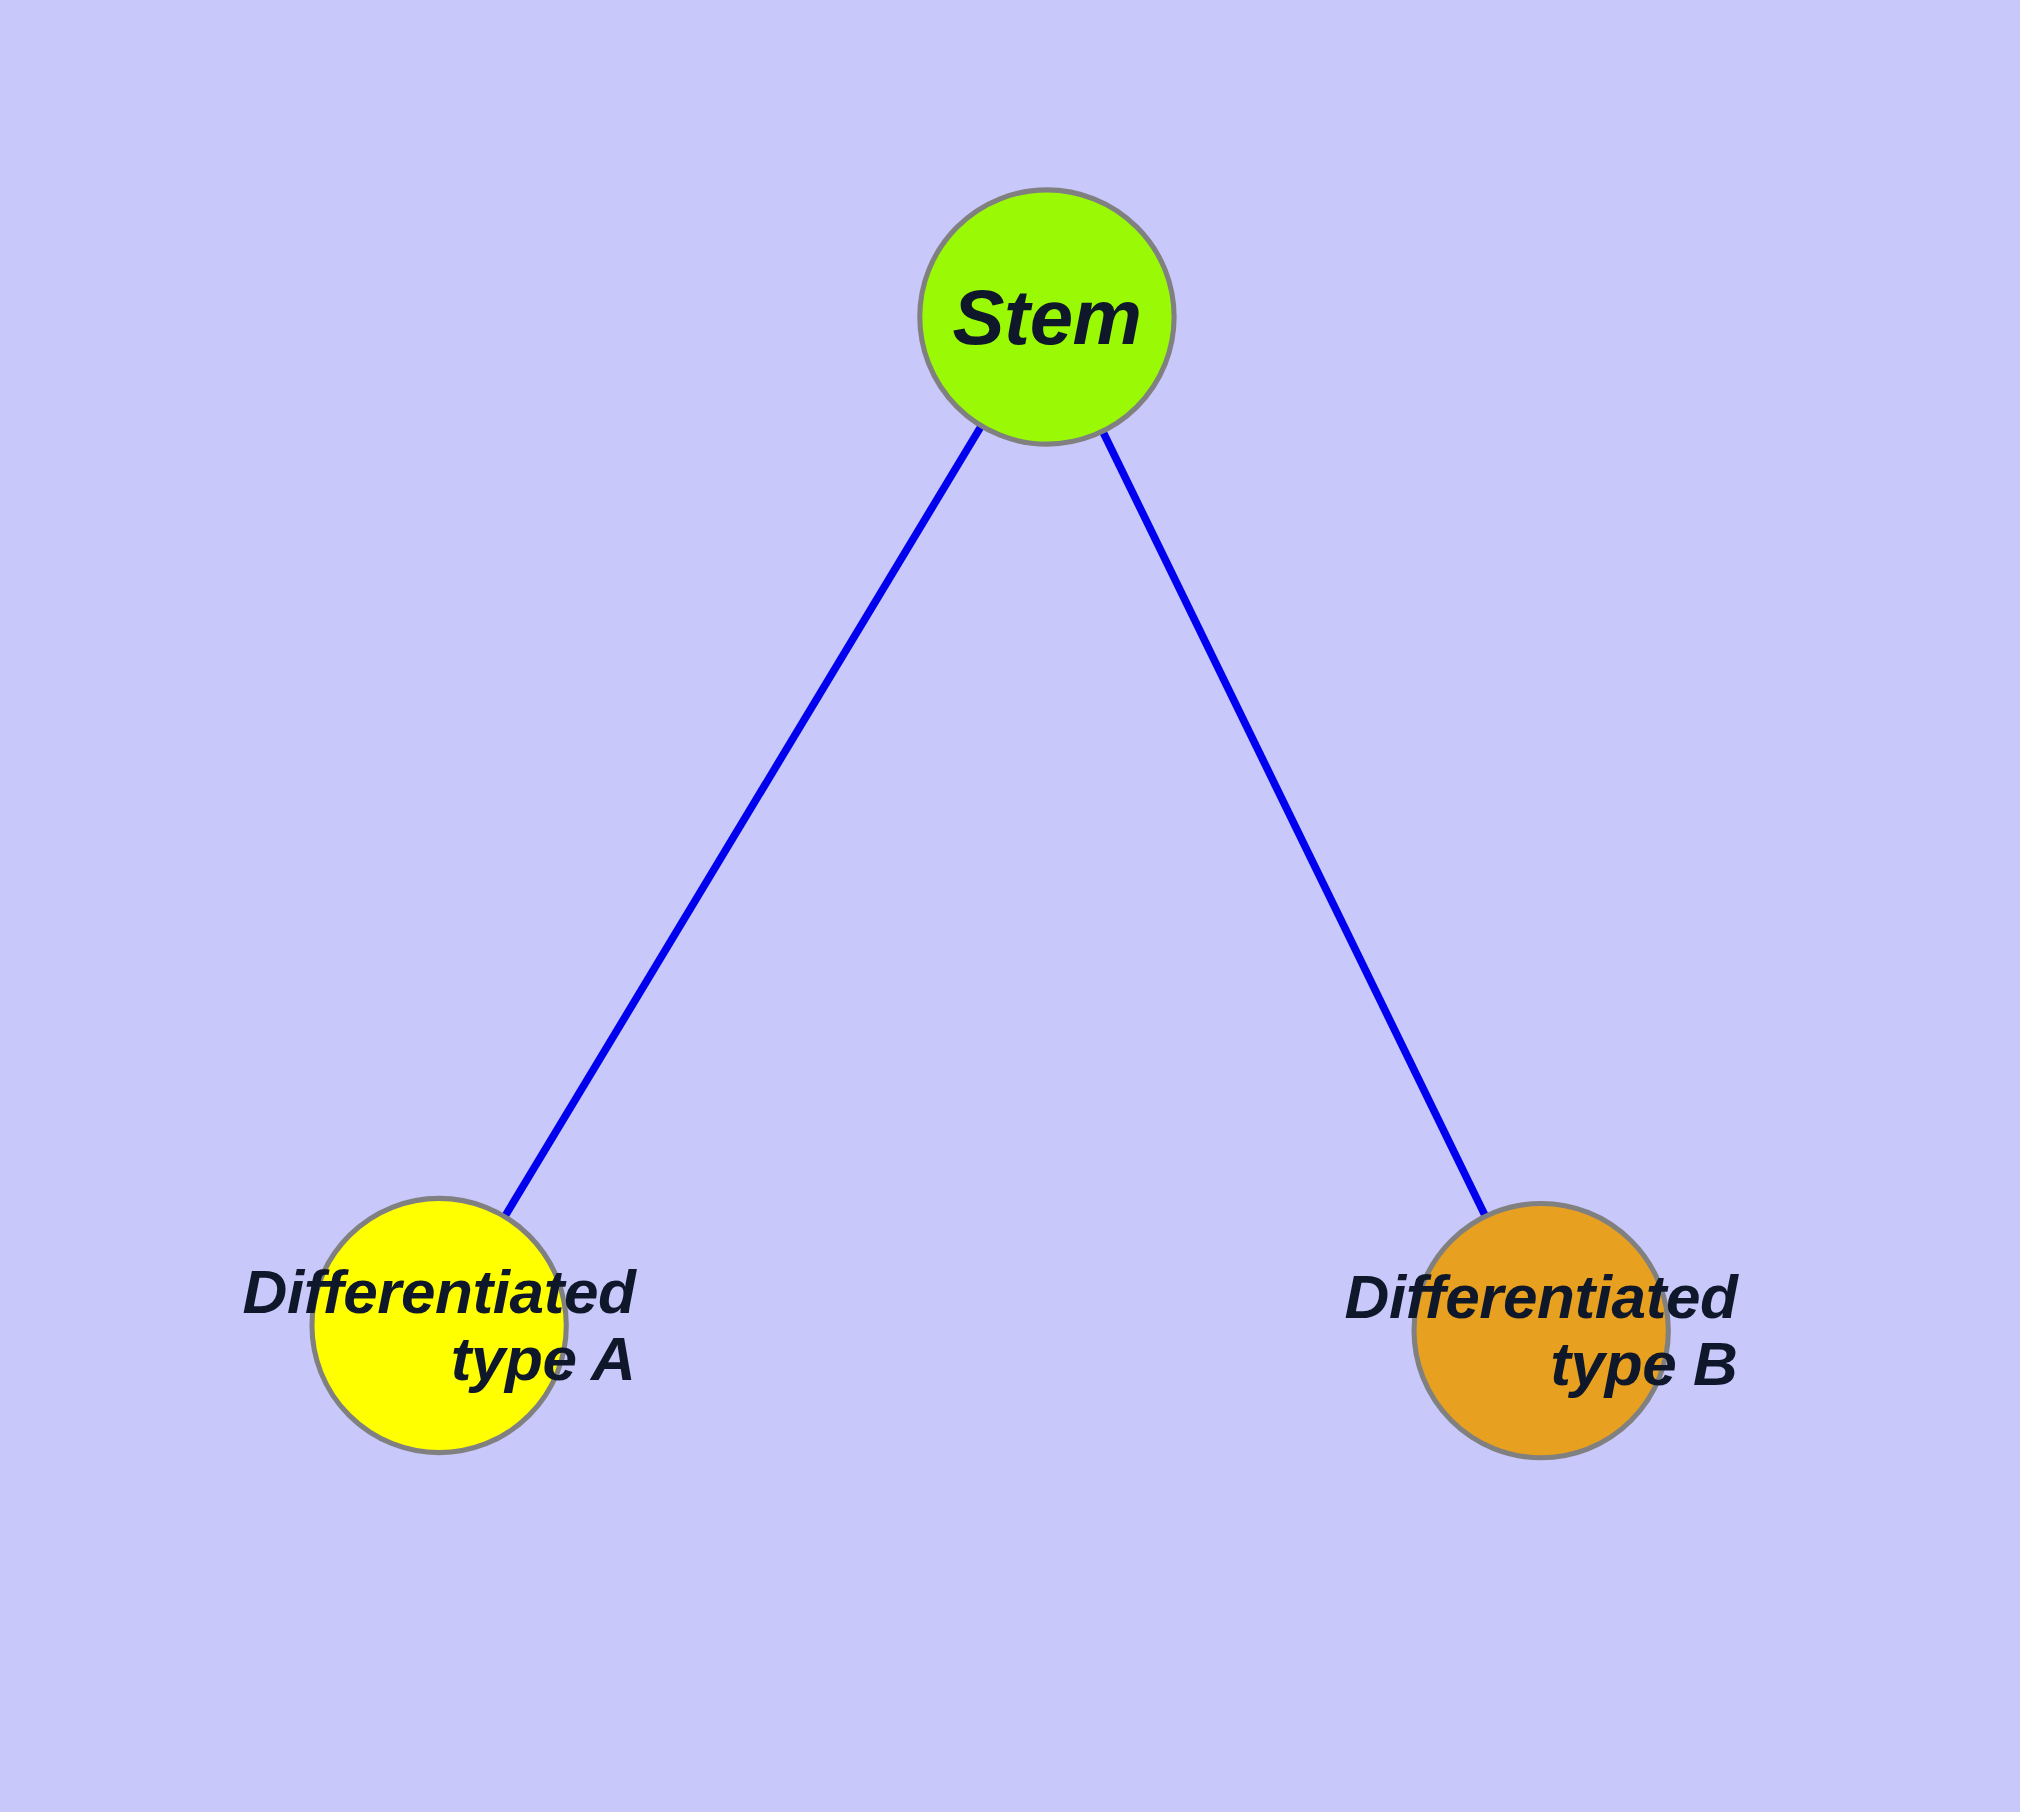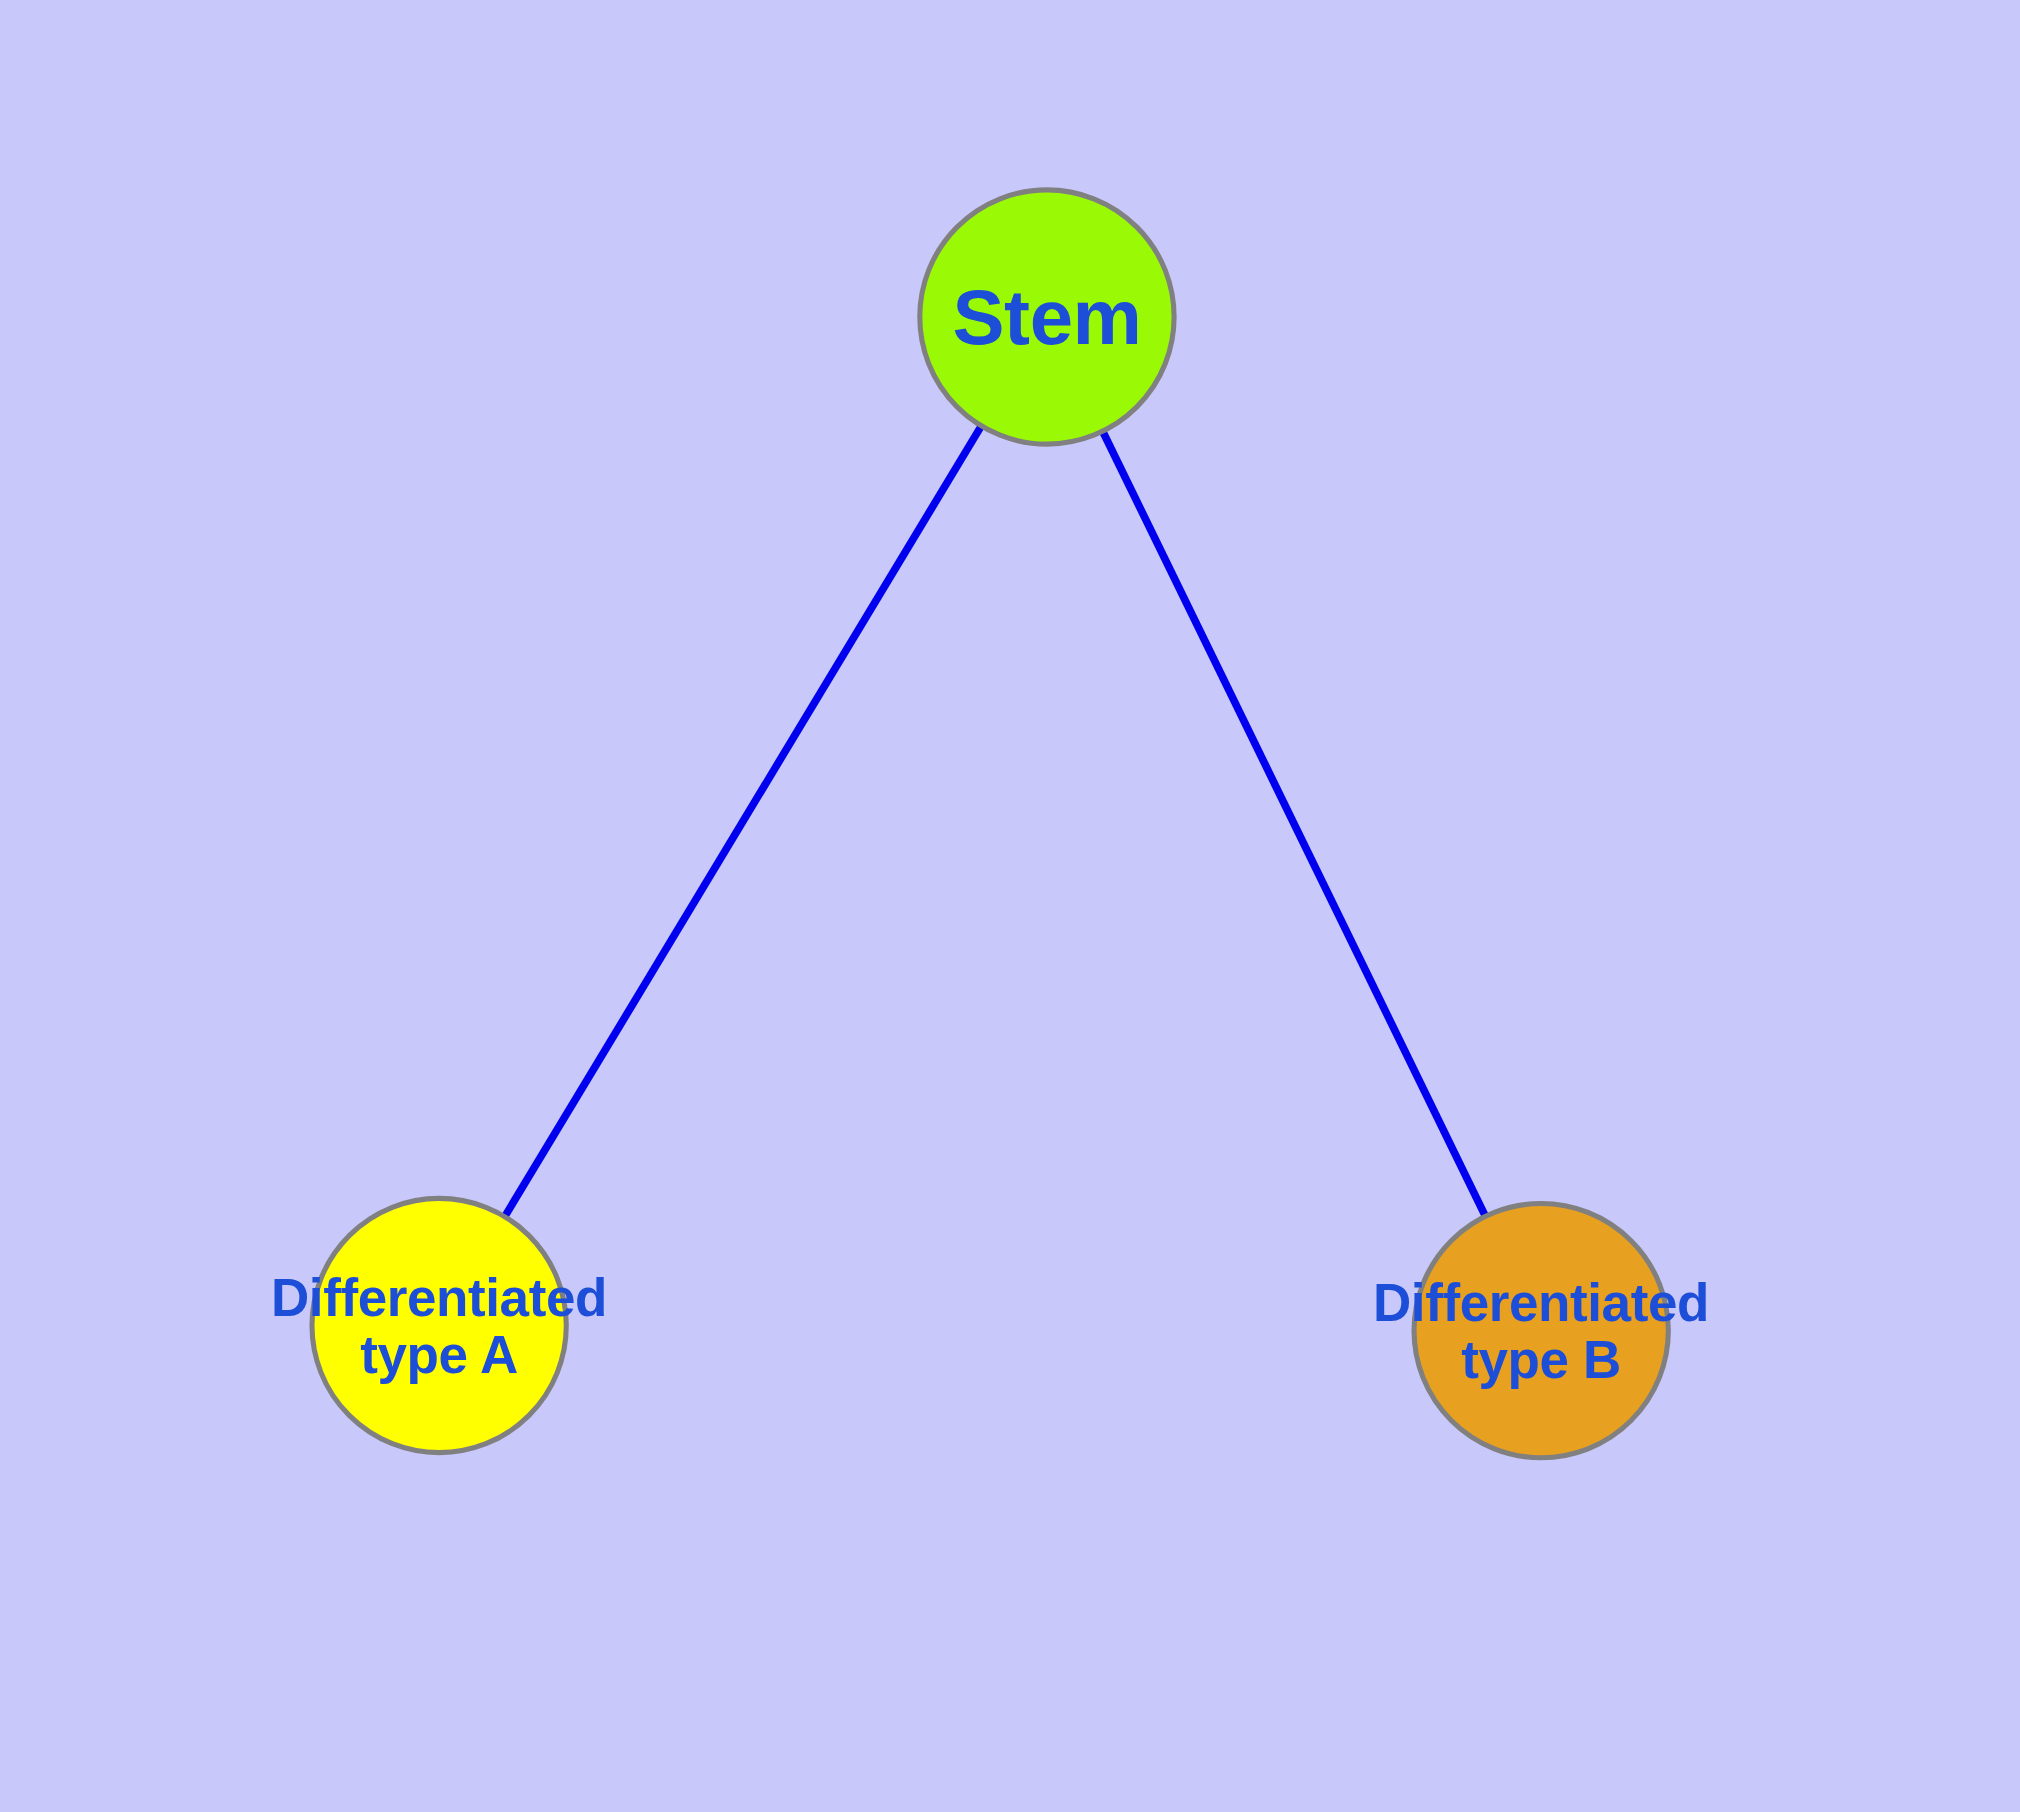--- a/index.html
+++ b/index.html
@@ -17,31 +17,32 @@
   }
   #graph-surface {
     position: absolute;
     inset: 0;
     width: 100%;
     height: 100%;
   }
   .node-label {
     position: absolute;
     transform: translate(-50%, -50%);
-    text-align: center;
+    text-align: right;
     font-weight: bold;
-    color: #1d4ed8;
+    color: #0f172a;
     white-space: pre;
     line-height: 1.08;
     pointer-events: none;
     letter-spacing: -0.4px;
+    font-style: italic;
   }
   #label-stem      { font-size: 78px; }
   #label-diff-a,
-  #label-diff-b    { font-size: 53px; }
+  #label-diff-b    { font-size: 62px; }
 </style>
 </head>
 <body>
 
 <div id="canvas" style="width: 2021px; height: 1812px; background: rgb(200, 200, 250);">
 
   <svg id="graph-surface" viewBox="0 0 2384 2138" preserveAspectRatio="none">
 
     <rect id="bg-rect" x="0" y="0" width="2384" height="2138" fill="#c8c8fa"></rect>
 

